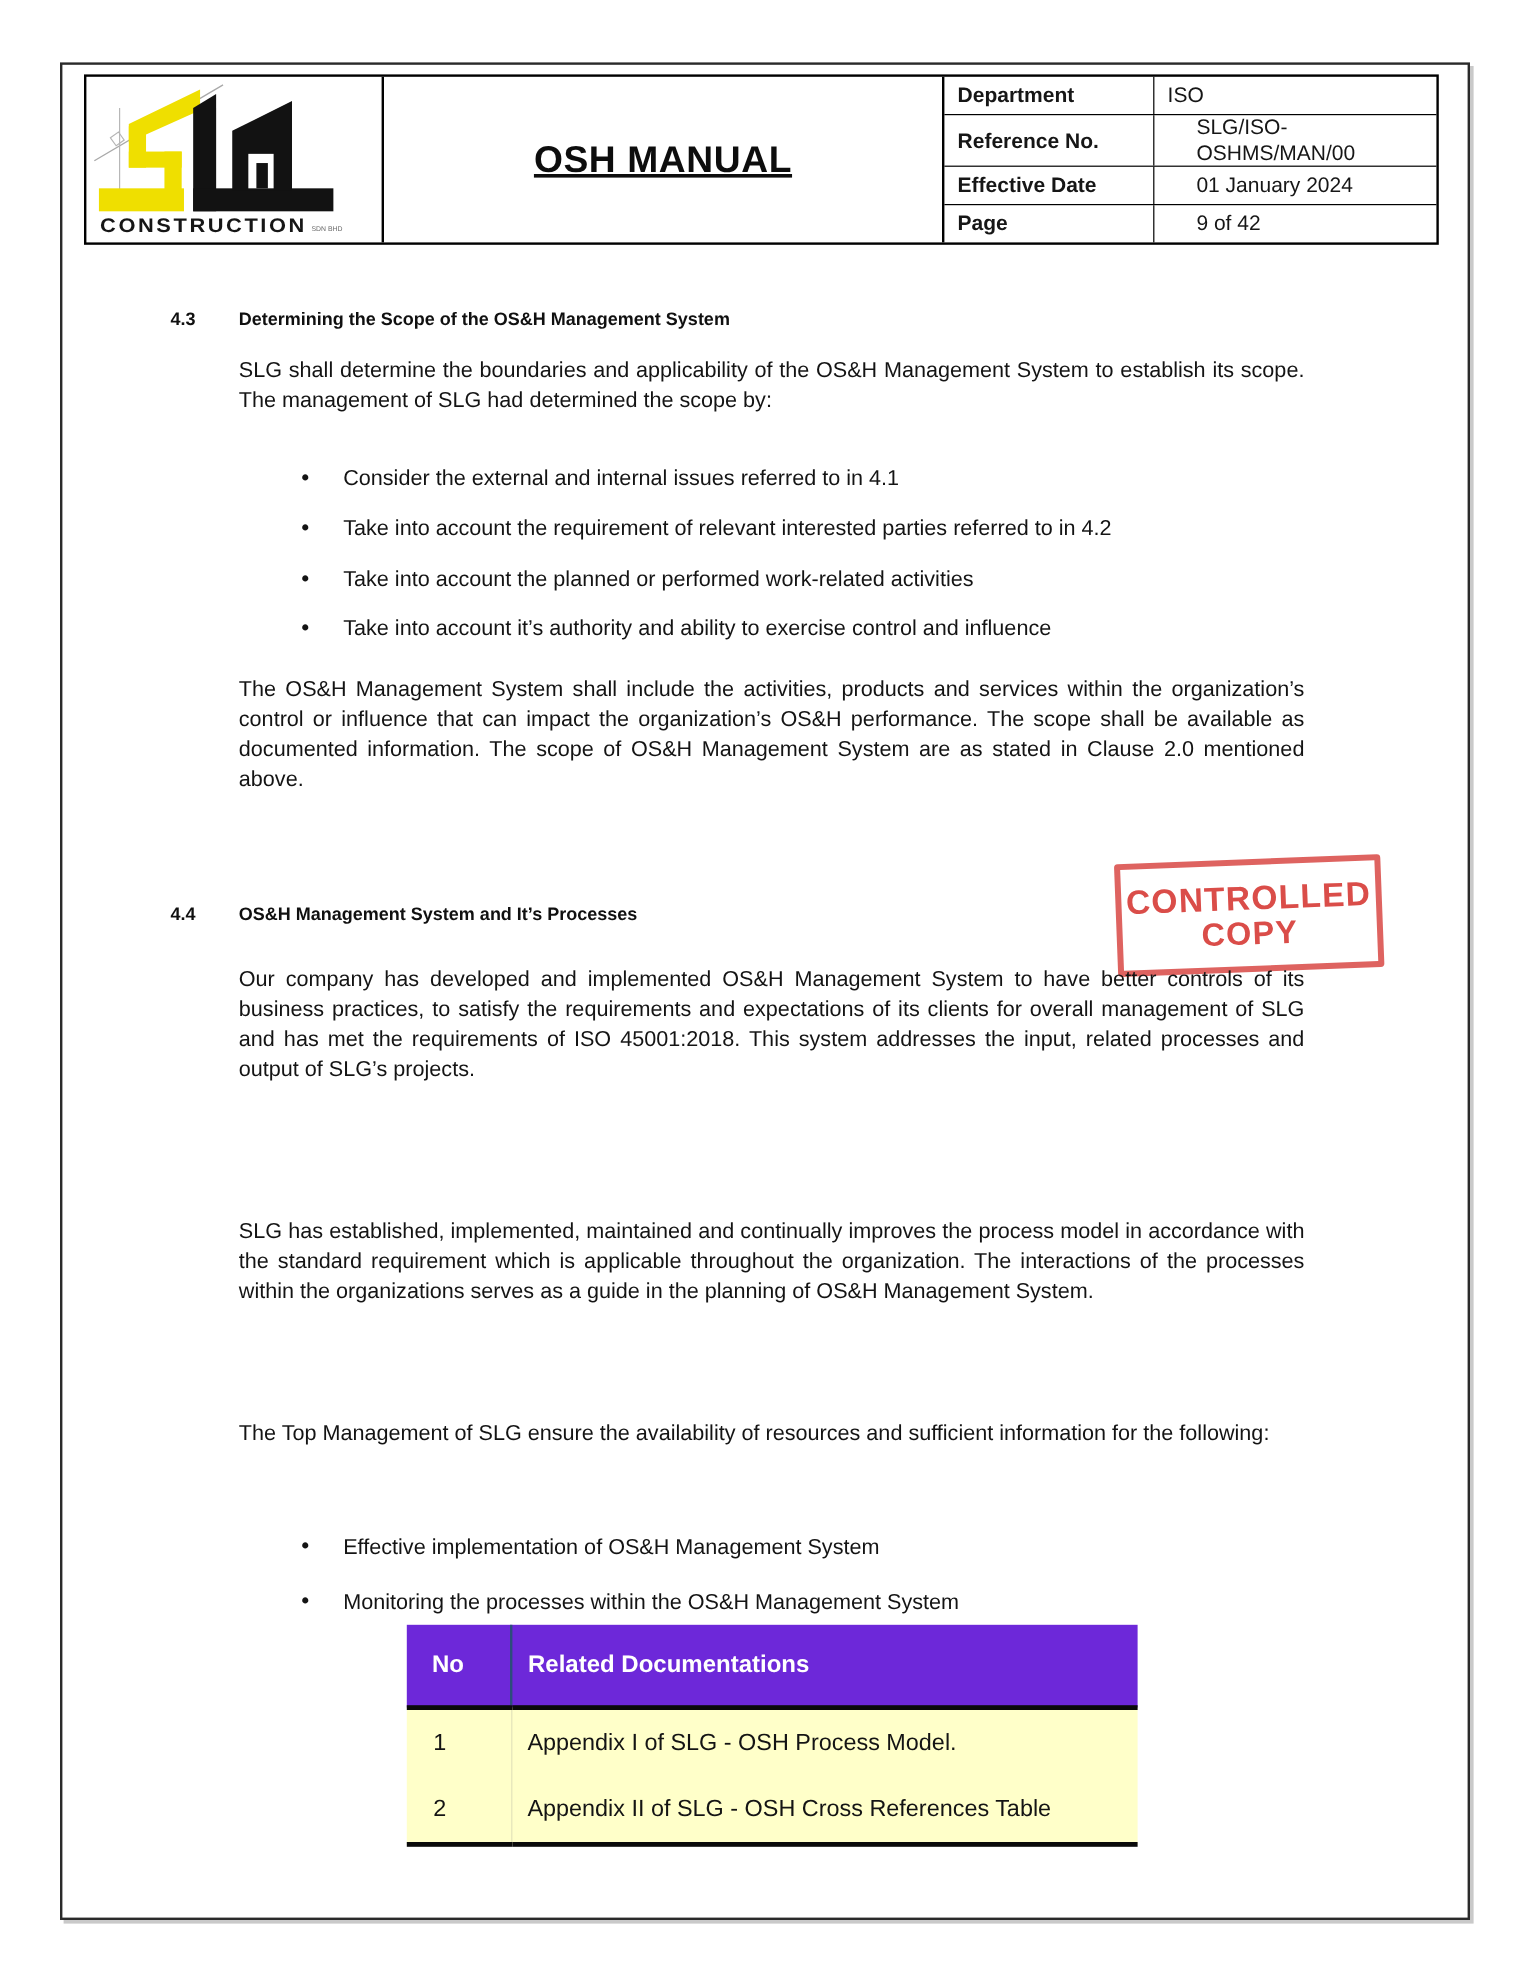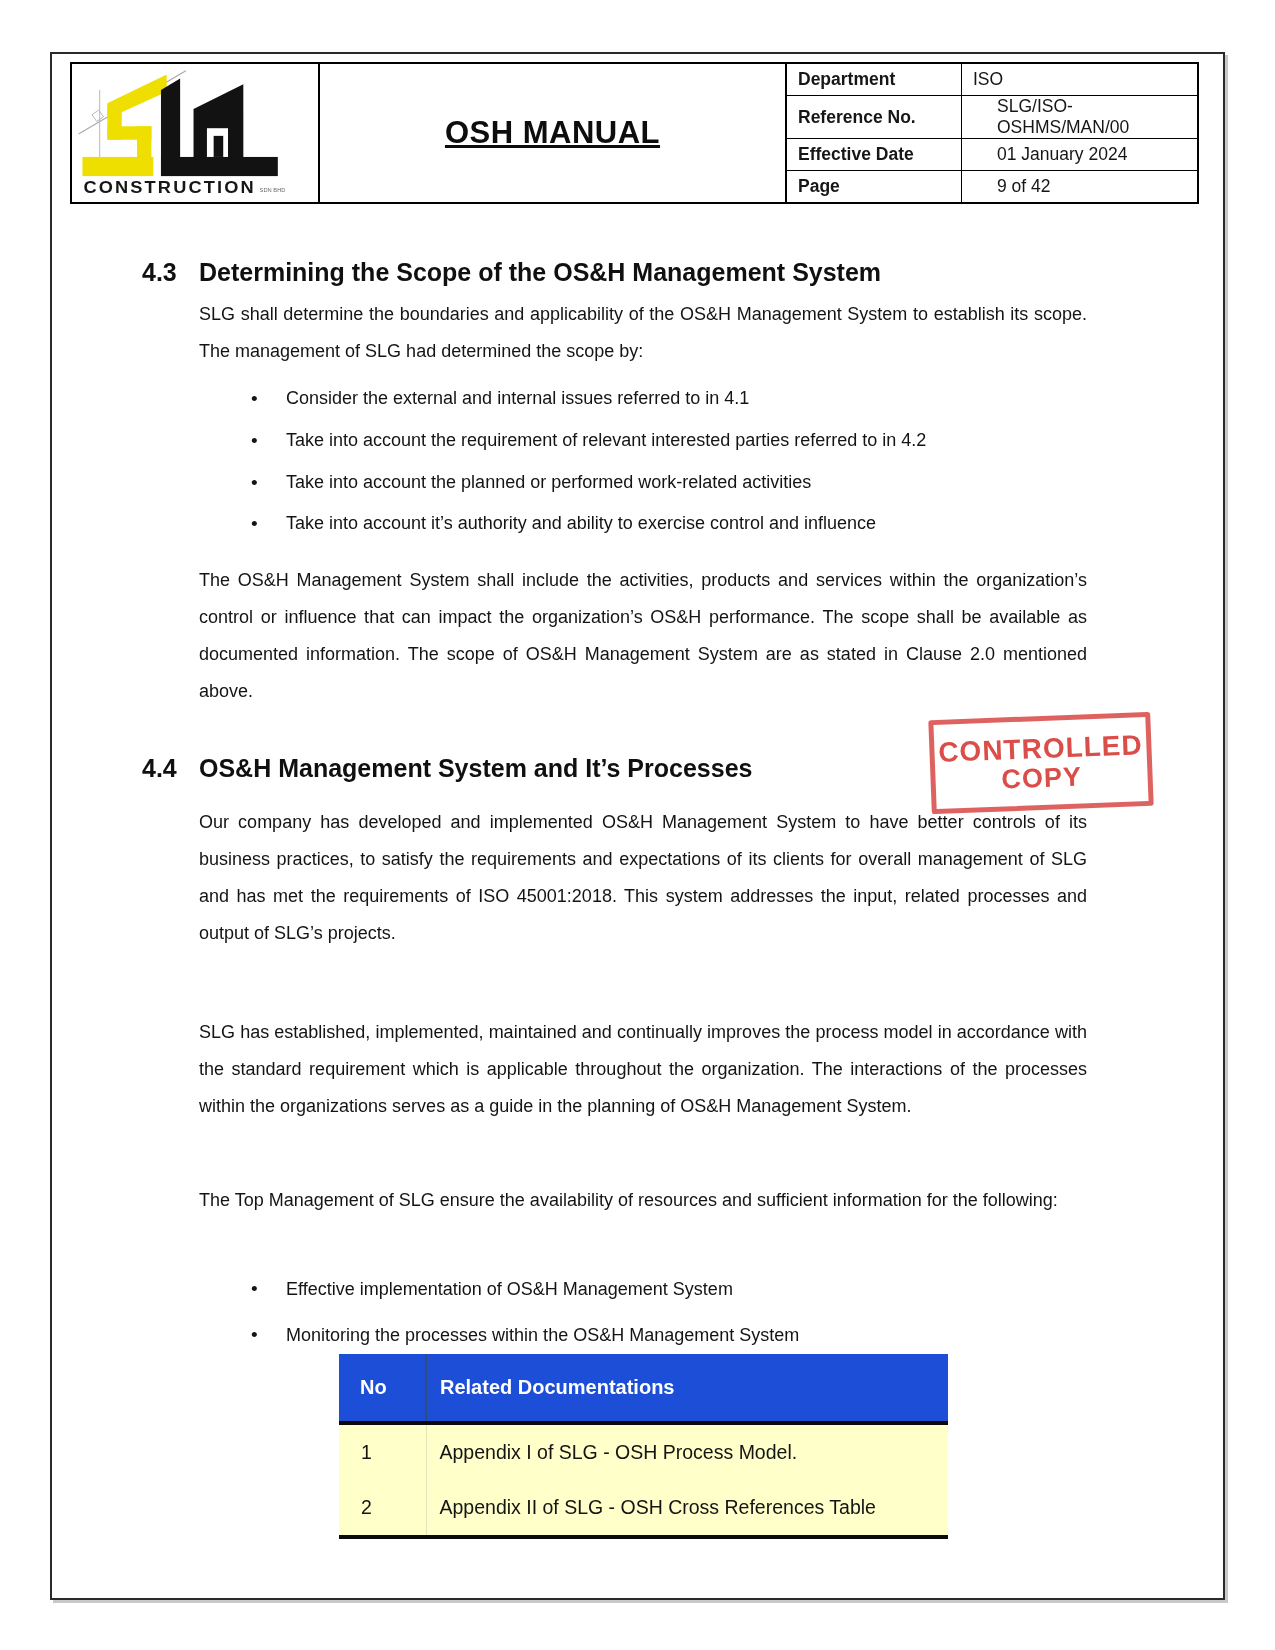--- a/index.html
+++ b/index.html
@@ -16,39 +16,39 @@
   .hdr-title{width:465px;border-right:2px solid #000;display:flex;
              align-items:center;justify-content:center;
              font-size:31px;font-weight:bold;letter-spacing:.5px;color:#0d0d0d;text-decoration:underline;}
   .hdr-meta{flex:1;display:flex;flex-direction:column;}
   .meta-row{flex:1;display:flex;align-items:center;}
   .meta-row + .meta-row{border-top:1.6px solid #000;gap:24px;}
   .meta-label{width:163px;padding-left:11px;font-weight:bold;font-size:17.5px;
               border-right:1.6px solid #000;align-self:stretch;display:flex;align-items:center;}
   .meta-value{flex:1;padding-left:11px;font-size:17.5px;}
   
-  .sec-head{position:absolute;display:flex;font-size:25px;font-weight:bold;color:#101010;}
+  .sec-head{position:absolute;display:flex;font-size:15px;font-weight:bold;color:#101010;}
   .sec-num{width:57px;}
-  .para{position:absolute;width:888px;font-size:18px;line-height:37px;
+  .para{position:absolute;width:888px;font-size:18px;line-height:25px;
         text-align:justify;color:#141414;}
   .blist{position:absolute;list-style:none;margin:0;padding:0;width:850px;}
   .blist li{position:relative;padding-left:37px;font-size:18px;color:#141414;}
   .blist.tight li{line-height:41.8px;}
   .blist.wide li{line-height:46px;}
   .blist li::before{content:"\2022";position:absolute;left:2px;top:0;font-size:19px;}
   
   .stamp{position:absolute;left:878px;top:662px;width:212px;height:84px;
          border:5px solid rgba(214,57,54,.85);border-radius:3px;
          transform:rotate(-2.2deg);display:flex;flex-direction:column;
          align-items:center;justify-content:center;opacity:.93;}
   .stamp-l1{font-size:28px;font-weight:bold;letter-spacing:1px;color:#d8403c;line-height:30px;}
   .stamp-l2{font-size:27px;font-weight:bold;letter-spacing:1px;color:#d8403c;line-height:29px;}
   
   .doc-table{position:absolute;left:287px;top:1300px;width:609px;border-collapse:collapse;}
-  .doc-table thead tr{background:#1d4ed8;height:69px;}
+  .doc-table thead tr{background:#6d28d9;height:69px;}
   .doc-table th{color:#ffffff;font-size:20px;font-weight:bold;text-align:left;}
   .doc-table th.c-no{width:64px;padding-left:21px;border-right:2px solid #2d4d7c;}
   .doc-table th.c-doc{padding-left:13px;}
   .doc-table tbody{background:#FFFFC9;}
   .doc-table tbody tr{height:57px;}
   .doc-table tbody tr:first-child td{border-top:4px solid #0a0a0a;}
   .doc-table tbody tr:last-child td{border-bottom:4px solid #0a0a0a;}
   .doc-table td{font-size:19.5px;color:#141414;}
   .doc-table td.c-no{padding-left:22px;border-right:1px solid #e3e3b8;}
   .doc-table td.c-doc{padding-left:13px;}

